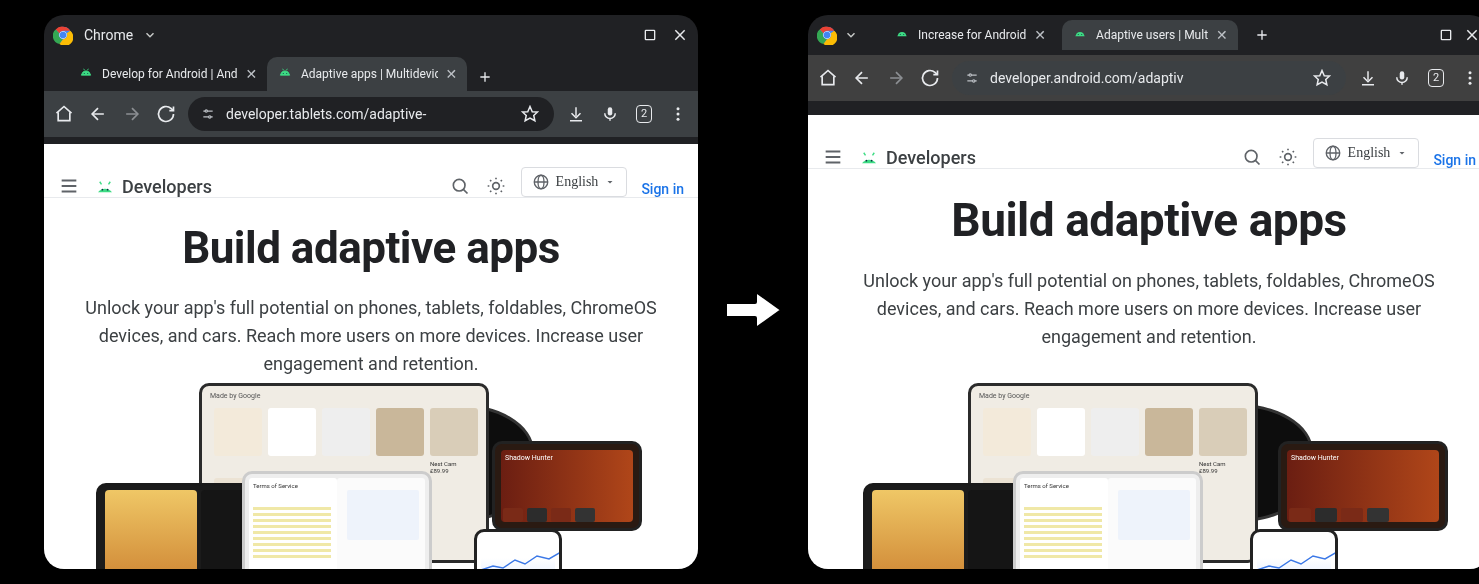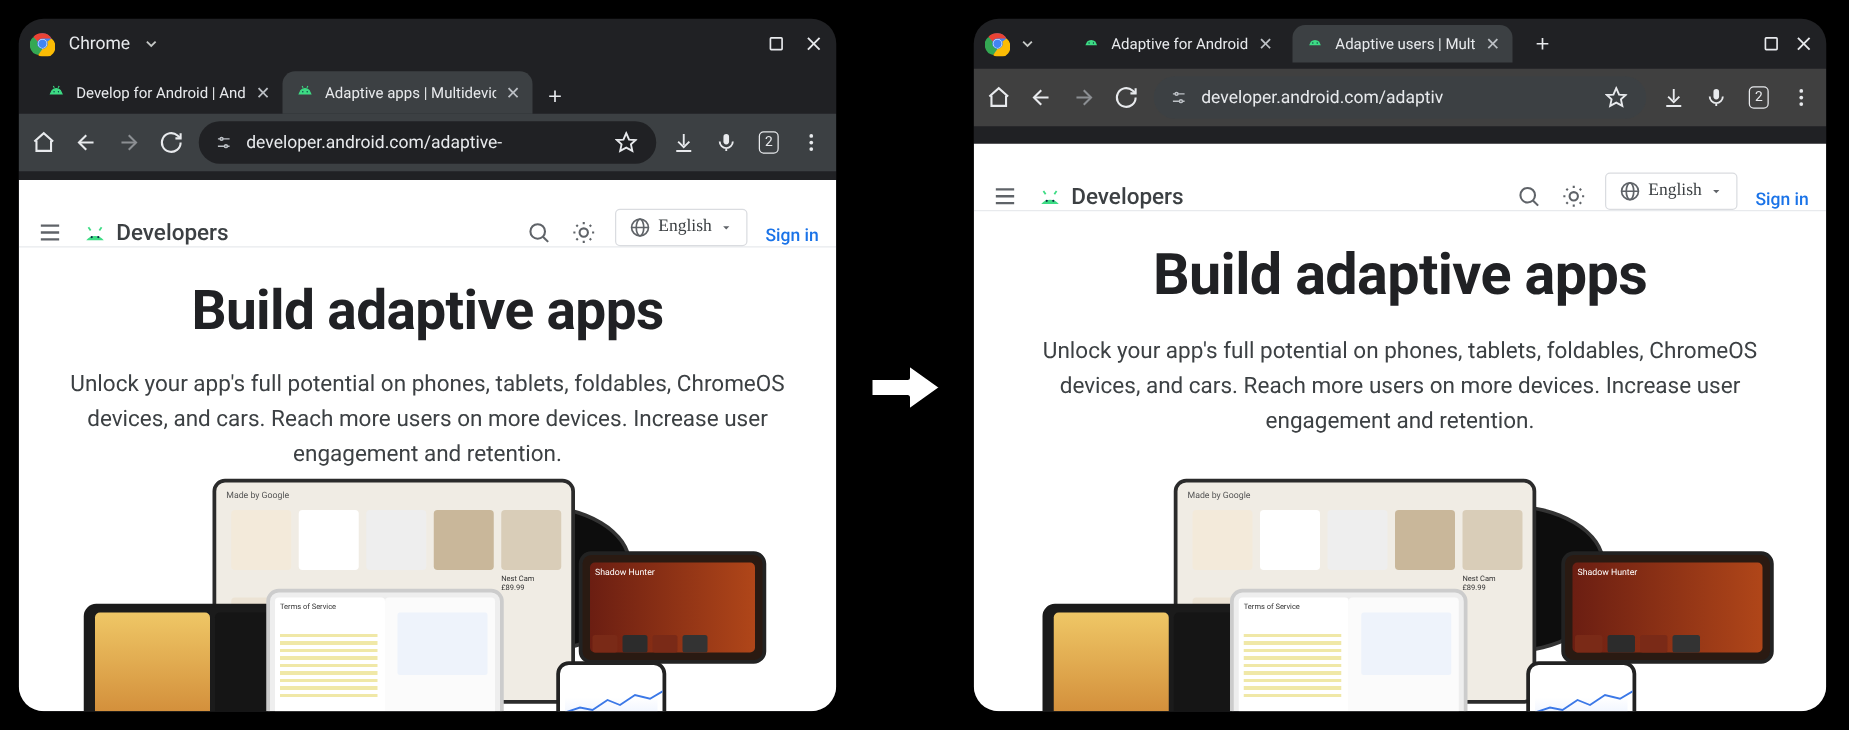--- a/index.html
+++ b/index.html
@@ -1,34 +1,34 @@
 <!DOCTYPE html>
 <html><head>
 <meta charset="utf-8">
 <style>
   * { box-sizing: border-box; margin: 0; padding: 0; }
   html, body { width: 1479px; height: 584px; background: #000; font-family: Roboto, Arial, sans-serif; overflow: hidden; }
-  .canvas { position: relative; width: 1262px; height: 584px; }
+  .canvas { position: relative; width: 1262px; height: 584px; margin-left: 29px; }
 
   .panel { position: absolute; background: #202124; border-radius: 20px; overflow: hidden; }
   .panel.left  { left: 15px;  top: 15px;  width: 654px; height: 554px; }
   .panel.right { left: 779px; top: 15px;  width: 682px; height: 554px; }
 
   .p-left  { --content-top: 129px; }
   .p-right { --content-top: 100px; }
 
   
   .sysbar { display: flex; align-items: center; height: 40px; padding: 0 8px; color: #e8eaed; gap: 10px; }
   .sysbar .spacer { flex: 1; }
   .chrome-icon { display:flex; align-items:center; justify-content:center; width: 22px; height: 22px; }
   .sysbar .chev { color: #c4c7c5; }
   .winbtn { width: 20px; height: 20px; display: flex; align-items:center; justify-content:center; cursor: pointer; }
 
   
-  .tabs { display: flex; align-items: flex-end; height: 36px; padding: 0 12px; gap: 0; }
+  .tabs { display: flex; align-items: flex-end; height: 36px; padding: 0 24px; gap: 0; }
   .tab { display: flex; align-items: center; height: 34px; padding: 0 10px; gap: 8px; font-size: 12px; color: #e8eaed; border-top-left-radius: 10px; border-top-right-radius: 10px; max-width: 200px; }
   .tab.inactive { background: transparent; }
   .tab.active { background: #3c4043; }
   .right .tab { height: 30px; max-width: 180px; font-size: 12px; }
   .tab .fav { width: 16px; height: 16px; display:flex; align-items:center; justify-content:center; }
   .tab .label { white-space: nowrap; overflow: hidden; text-overflow: clip; }
   .tab .x { color: #bdc1c6; font-size: 14px; }
   .newtab { width: 28px; height: 28px; display:flex; align-items:center; justify-content:center; color:#e8eaed; margin-left:4px; }
 
   
@@ -170,21 +170,21 @@
         </span>
       <div class="omnibox">
         <span class="site-chip">
             <svg width="14" height="14" viewBox="0 0 24 24" fill="none" stroke="currentColor" stroke-width="2">
               <line x1="4" y1="7" x2="20" y2="7"></line>
               <line x1="4" y1="17" x2="20" y2="17"></line>
               <circle cx="9" cy="7" r="2" fill="#3c4043"></circle>
               <circle cx="15" cy="17" r="2" fill="#3c4043"></circle>
             </svg>
           </span>
-        <span style="flex:1; overflow:hidden; white-space:nowrap">developer.android.com/adaptive-</span>
+        <span style="flex:1; overflow:hidden; white-space:nowrap">developer.tablets.com/adaptive-</span>
         <span class="tb-icon">
             <svg width="18" height="18" viewBox="0 0 24 24" fill="none" stroke="currentColor" stroke-width="2">
               <polygon points="12 2 15 9 22 9.3 17 14 18.5 21 12 17.5 5.5 21 7 14 2 9.3 9 9"></polygon>
             </svg>
           </span>
       </div>
       <span class="tb-icon">
           <svg width="18" height="18" viewBox="0 0 24 24" fill="none" stroke="currentColor" stroke-width="2">
             <line x1="12" y1="3" x2="12" y2="15"></line>
             <polyline points="6 11 12 17 18 11"></polyline>
@@ -345,21 +345,21 @@
       </span>
 
       <div class="tab inactive" style="margin-left:20px">
         <span class="fav">
           <svg viewBox="0 0 24 24" width="14" height="14">
               <path fill="#3ddc84" d="M17.6 9a8 8 0 0 0-11.2 0L4 14h16z"></path>
               <circle cx="9" cy="11" r="0.9" fill="#083042"></circle>
               <circle cx="15" cy="11" r="0.9" fill="#083042"></circle>
             </svg>
         </span>
-        <span class="label">Adaptive for Android</span>
+        <span class="label">Increase for Android</span>
         <span class="x">✕</span>
       </div>
       <div class="tab active">
         <span class="fav">
           <svg viewBox="0 0 24 24" width="14" height="14">
               <path fill="#3ddc84" d="M17.6 9a8 8 0 0 0-11.2 0L4 14h16z"></path>
               <circle cx="9" cy="11" r="0.9" fill="#083042"></circle>
               <circle cx="15" cy="11" r="0.9" fill="#083042"></circle>
             </svg>
         </span>

